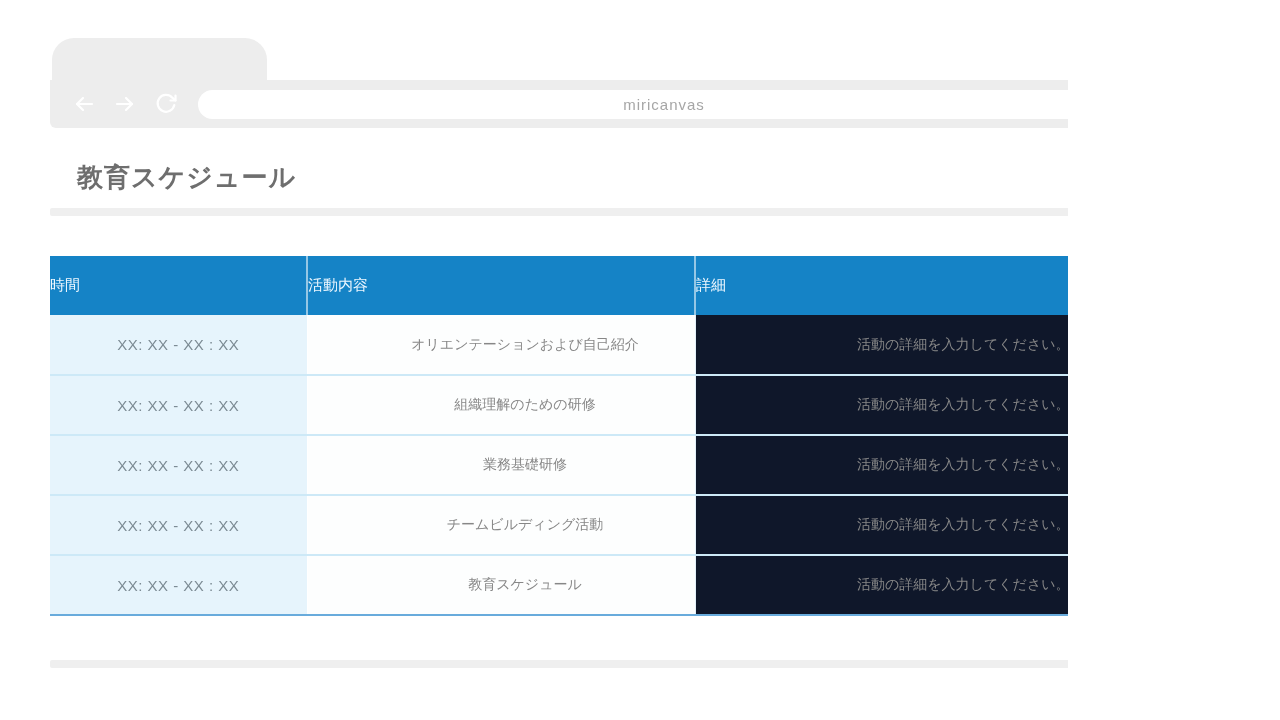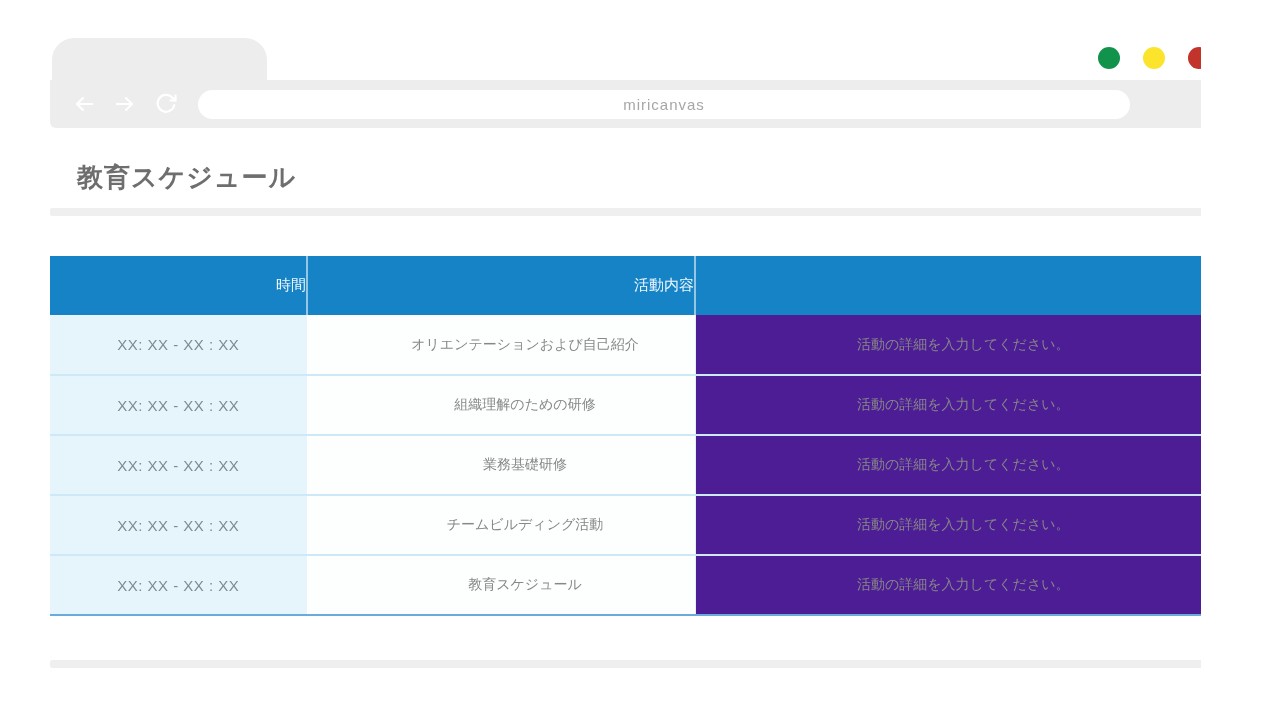--- a/index.html
+++ b/index.html
@@ -1,18 +1,18 @@
 <!DOCTYPE html>
 <html style="--chrome-bg: #EDEDED; --divider-bg: #EFEFEF; --table-header-bg: #1583C6; --time-cell-bg: #E6F4FC; --row-border: #CDE9F7; --table-bottom-border: #68ABDC;"><head>
 <meta charset="utf-8">
 <style>
   * { margin:0; padding:0; box-sizing:border-box; }
   html,body { width:1280px; height:720px; background:#ffffff;
               font-family:"Liberation Sans","DejaVu Sans",sans-serif; }
-  .stage { position:relative; width:1201px; height:720px; background:#ffffff; overflow:hidden; }
+  .stage { position:relative; width:1068px; height:720px; background:#ffffff; overflow:hidden; }
 
   
   .chrome { position:absolute; left:50px; top:38px; width:1182px; height:90px; }
   .chrome-tab { position:absolute; left:2px; top:0; width:215px; height:46px;
                 background:var(--chrome-bg,#EDEDED); border-radius:22px 22px 0 0; }
   .chrome-bar { position:absolute; left:0; top:42px; width:1182px; height:48px;
                 background:var(--chrome-bg,#EDEDED); border-radius:0 6px 6px 6px;
                 display:flex; align-items:center; }
   .nav-icons { display:flex; align-items:center; gap:17px; padding-left:22px; }
   .nav-btn { width:24px; height:24px; display:flex; align-items:center; justify-content:center; }
@@ -31,29 +31,29 @@
                 color:#6E6E6E; letter-spacing:1px; }
   .divider { position:absolute; left:50px; width:1182px; height:8px;
              background:var(--divider-bg,#EFEFEF); border-radius:2px; }
   .divider-top { top:208px; }
   .divider-bottom { top:660px; }
 
   
   .schedule { position:absolute; left:50px; top:256px; width:1181px;
               border-collapse:collapse; table-layout:fixed; }
   .schedule th { background:var(--table-header-bg,#1583C6); color:#EFF8FF; font-weight:400;
-                 font-size:15px; height:59px; text-align:right; vertical-align:middle;
+                 font-size:15px; height:59px; text-align:left; vertical-align:middle;
                  border-right:2px solid rgba(255,255,255,0.55); }
   .schedule th:last-child { border-right:none;margin-left:12px; }
   .schedule td { height:60px; text-align:center; vertical-align:middle; font-size:14px;
                  border-bottom:2px solid var(--row-border,#CDE9F7); }
   .schedule td.time { background:var(--time-cell-bg,#E6F4FC); color:#7C8B94; font-size:15px;
                       border-right:1px solid #ffffff; letter-spacing:0.5px; }
   .schedule td.activity { background:#FDFEFE; color:#878787; border-right:1px solid #E3F1FA;padding-left:48px; }
-  .schedule td.detail { background:#4c1d95; color:#878787; }
+  .schedule td.detail { background:#0f172a; color:#878787; }
   .schedule tr:last-child td { border-bottom:2px solid var(--table-bottom-border,#68ABDC); }
 </style>
 </head>
 <body>
 
 <div class="stage">
 
   <div class="chrome">
     <div class="chrome-tab"></div>
     <div class="chrome-bar">

